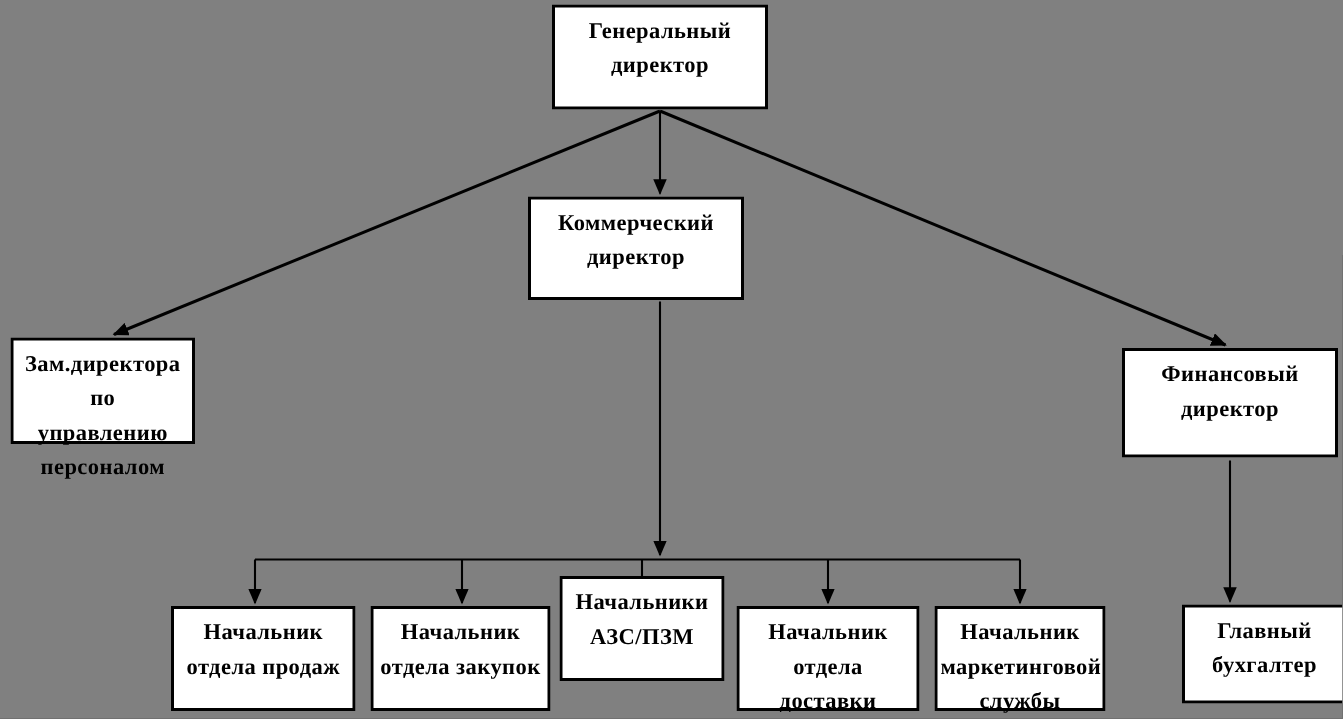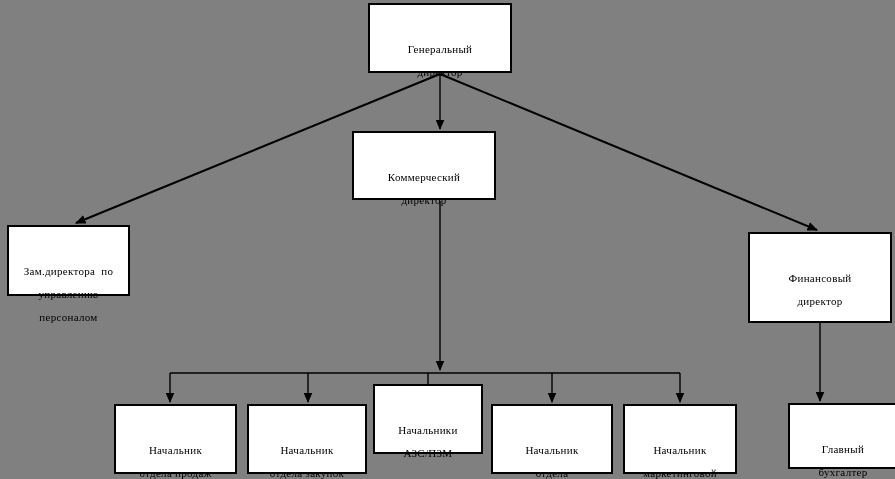--- a/index.html
+++ b/index.html
@@ -22,27 +22,26 @@
   .arrowhead { fill: var(--line, #000000); }
   .node {
     position: absolute;
     box-sizing: border-box;
     background: var(--box_fill, #ffffff);
     border: 2px solid var(--box_border, #000000);
     text-align: center;
   }
   .node .label {
     white-space: pre-wrap;
-    font-weight: normal;
-    font-size: 11px;
+    font-weight: bold;
+    font-size: 15px;
     line-height: 23px;
     padding: 5px 2px 0 2px;
     color: var(--text, #000000);
     letter-spacing: 0.3px;
-    margin-top: 28px;
   }
 </style>
 </head>
 <body>
 
 <div class="canvas">
 
   <svg class="wires" viewBox="0 0 895 479" xmlns="http://www.w3.org/2000/svg">
     <defs>
       <marker id="arrow" markerUnits="userSpaceOnUse" markerWidth="11" markerHeight="9" refX="9.5" refY="4.5" orient="auto">
@@ -75,21 +74,21 @@
     <div class="label">Коммерческий
 директор</div>
   </div>
 
   <div class="node" style="left:7px;   top:225px; width:123px; height:71px">
     <div class="label">Зам.директора  по
 управлению
 персоналом</div>
   </div>
 
-  <div class="node" style="left:748px; top:232px; width:144px; height:91px">
+  <div class="node" style="left:748px; top:232px; width:144px; height:73px">
     <div class="label">Финансовый
 директор</div>
   </div>
 
   <div class="node" style="left:114px; top:404px; width:123px; height:70px">
     <div class="label">Начальник
 отдела продаж</div>
   </div>
 
   <div class="node" style="left:247px; top:404px; width:120px; height:70px">

